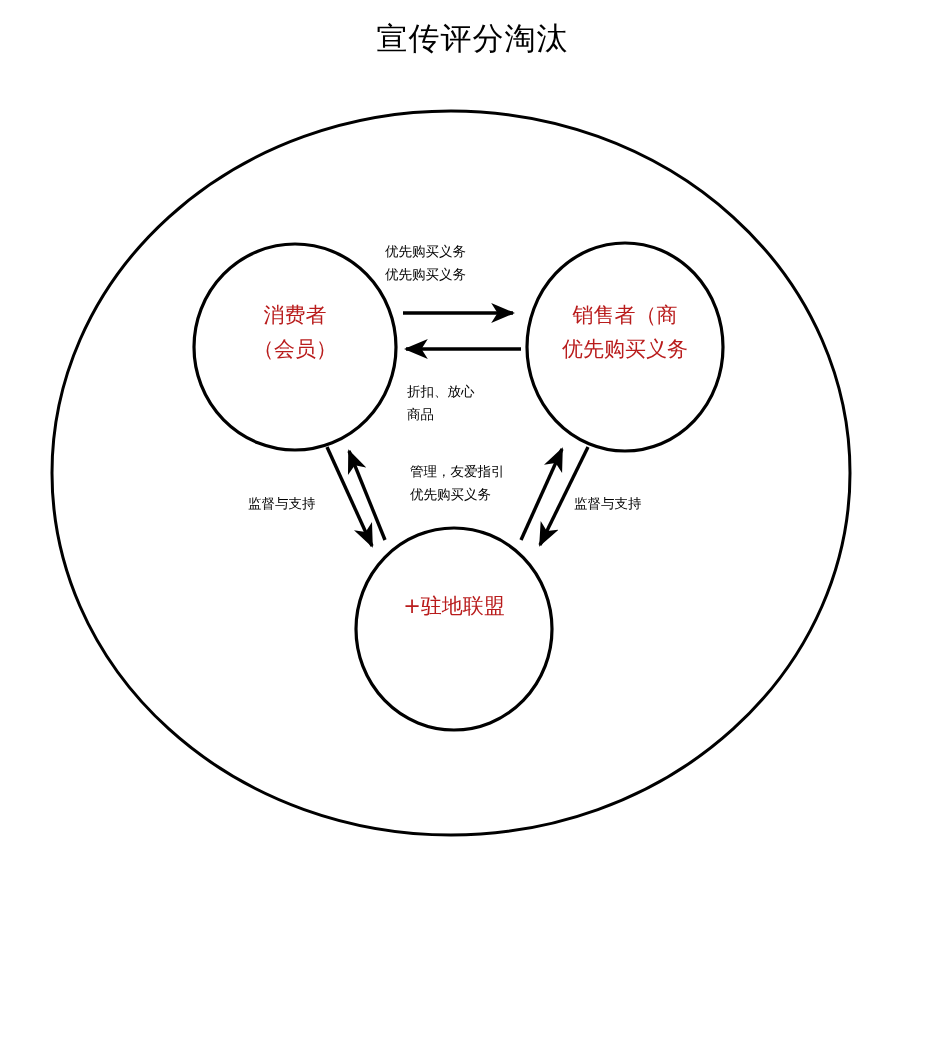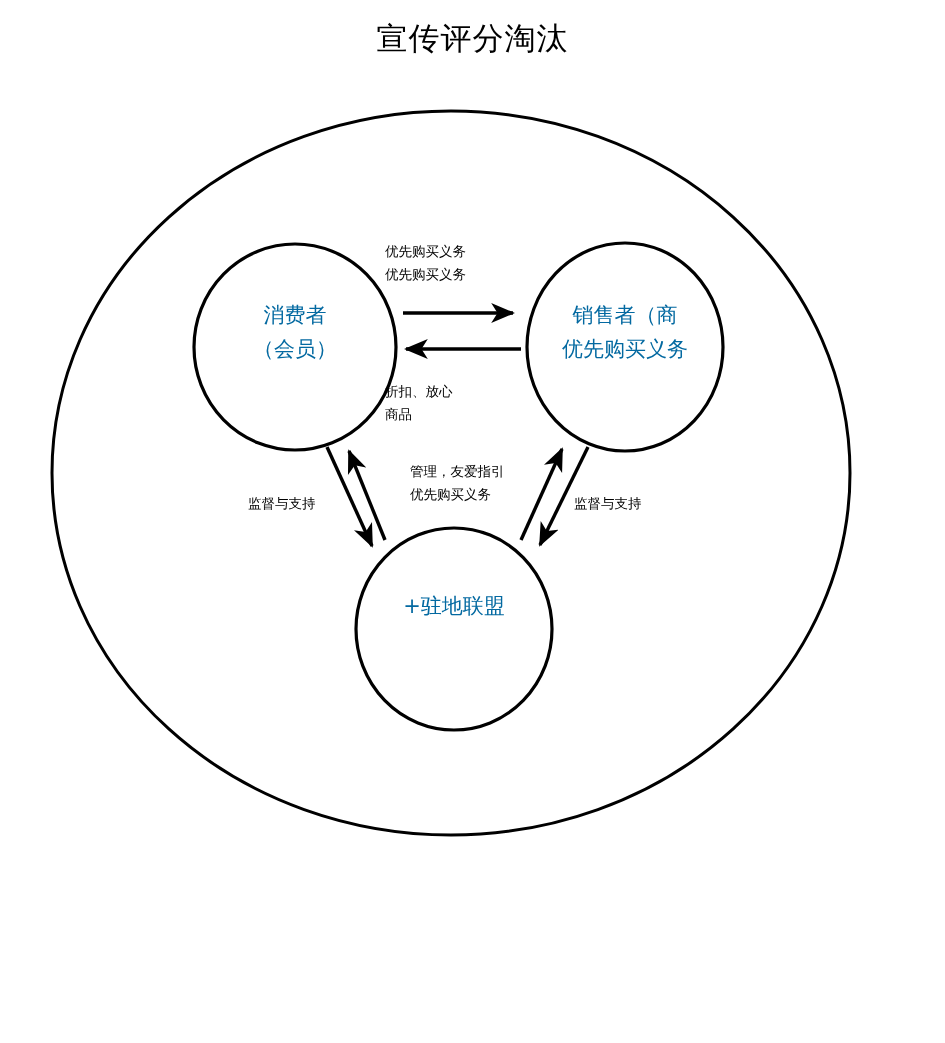--- a/index.html
+++ b/index.html
@@ -39,21 +39,21 @@
     line-height: 40px;
     letter-spacing: 1px;
     color: #000000;
     white-space: nowrap;
   }
   .node-label {
     position: absolute;
     text-align: center;
     font-size: 21px;
     line-height: 34px;
-    color: #0369a1;
+    color: #b91c1c;
     white-space: nowrap;
   }
   .node-label .line {
     display: block;
   }
   .edge-label {
     position: absolute;
     font-size: 13.5px;
     line-height: 23px;
     color: #000000;
@@ -116,21 +116,21 @@
 
   <div class="node-label" style="left:354px; top:589px; width:200px;">
     <span class="line">+驻地联盟</span>
   </div>
 
   <div class="edge-label center" style="left:385px; top:240px; width:150px;">
     <span class="line">优先购买义务</span>
     <span class="line">优先购买义务</span>
   </div>
 
-  <div class="edge-label left" style="left:385px; top:380px; width:150px;">
+  <div class="edge-label left" style="left:407px; top:380px; width:150px;">
     <span class="line">折扣、放心</span>
     <span class="line">商品</span>
   </div>
 
   <div class="edge-label left" style="left:410px; top:460px; width:160px;">
     <span class="line">管理，友爱指引</span>
     <span class="line">优先购买义务</span>
   </div>
 
   <div class="edge-label left" style="left:248px; top:492px; width:110px;">

